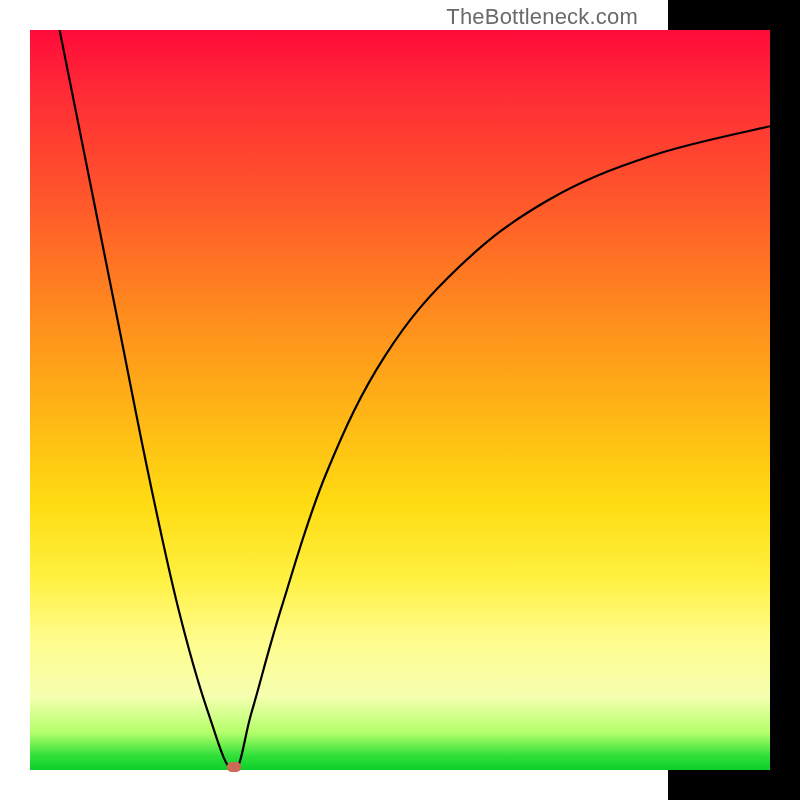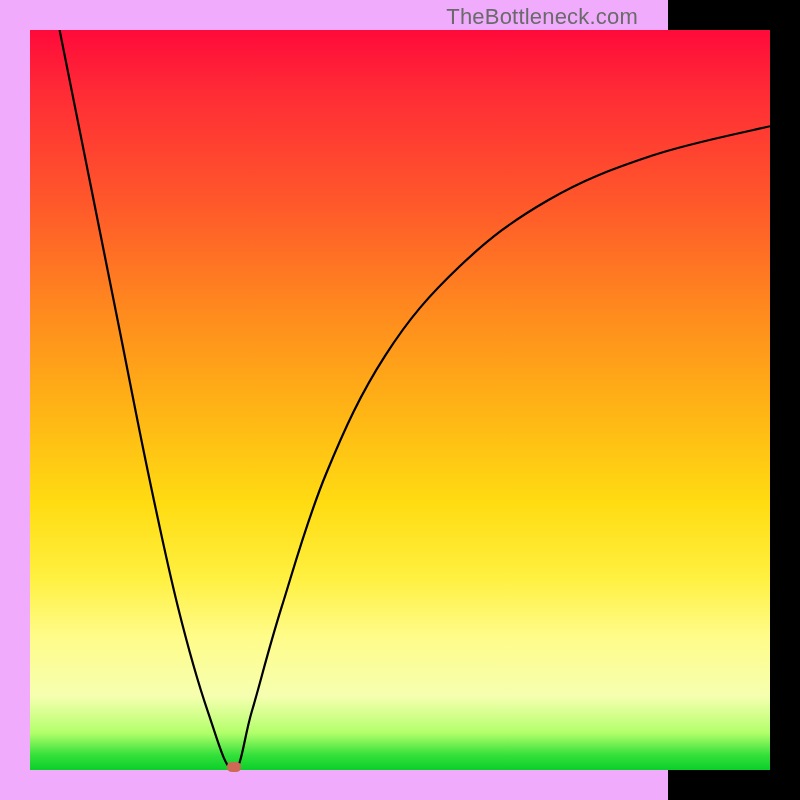--- a/index.html
+++ b/index.html
@@ -8,21 +8,21 @@
     width: 800px;
     height: 800px;
     background: #000;
     overflow: hidden;
     font-family: Arial, Helvetica, sans-serif;
   }
   .frame {
     position: relative;
     width: 668px;
     height: 800px;
-    background: #f0abfc;
+    background: #ffffff;
   }
   .plot-area {
     position: absolute;
     left: 30px;
     top: 30px;
     width: 740px;
     height: 740px;
     
     background: linear-gradient(
       to bottom,

